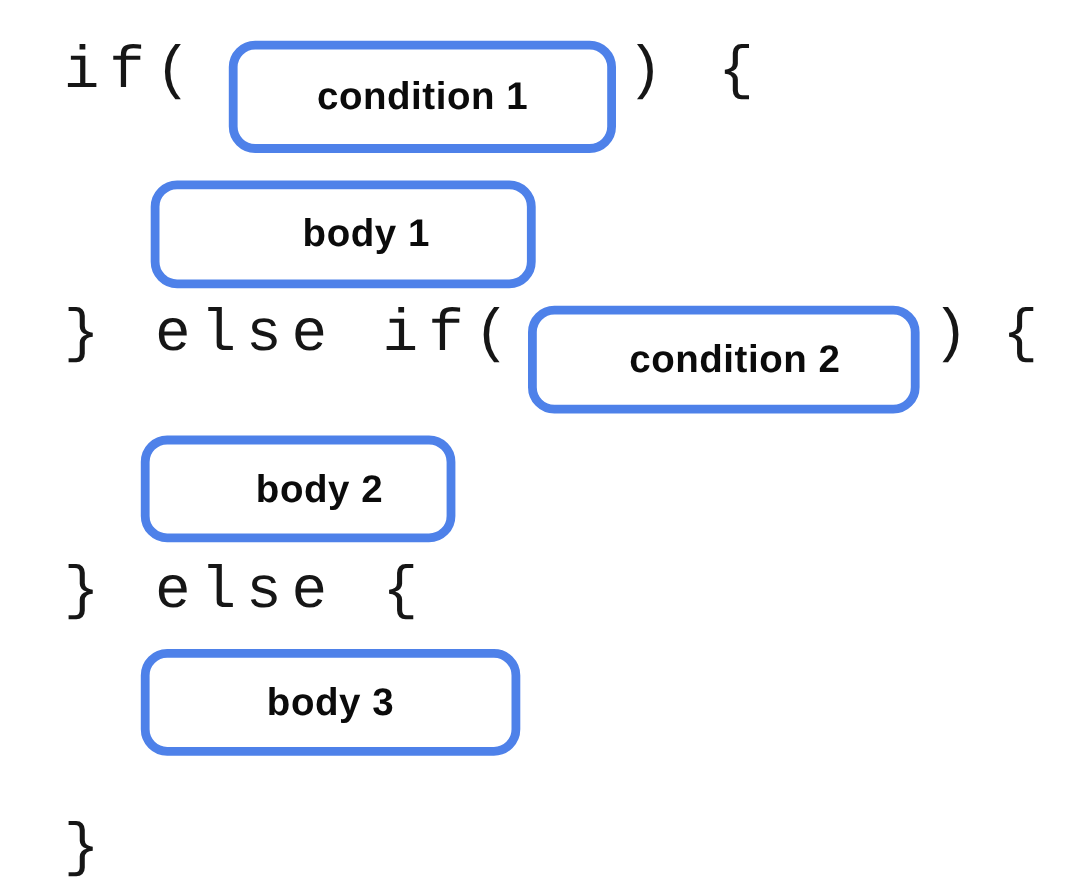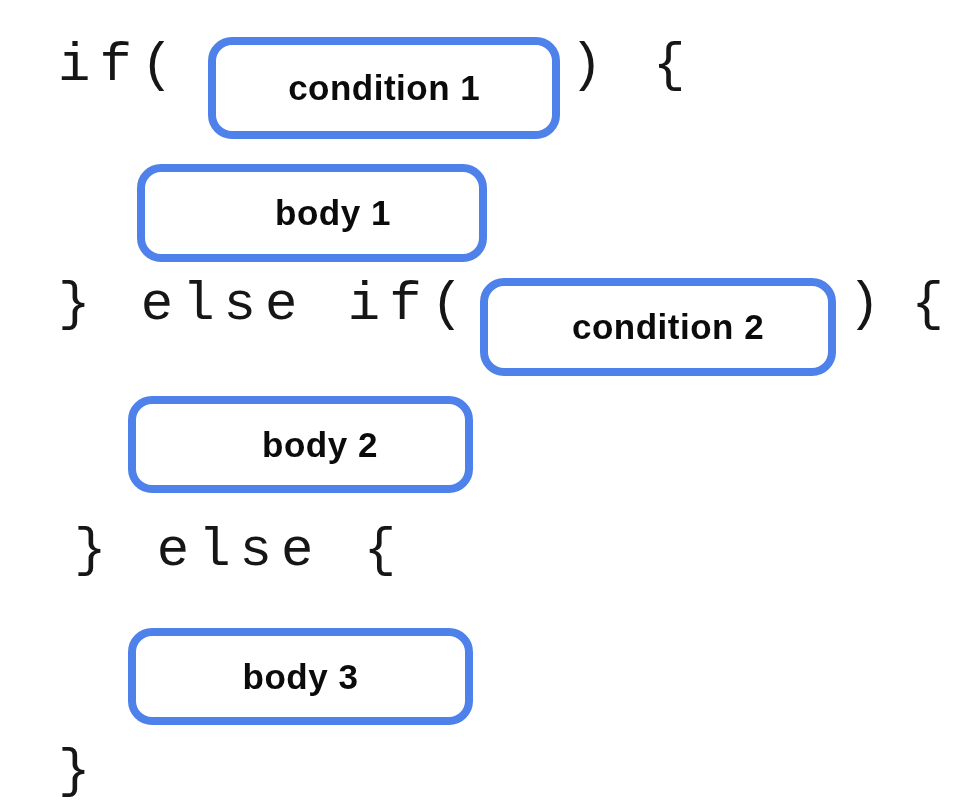--- a/index.html
+++ b/index.html
@@ -72,30 +72,30 @@
   <div class="row" style="left:30px; top:256px; height:98px;">
     <span class="code">} else if(</span>
     <div class="slot" style="width:356px; height:98px; margin-left:8px;padding-left:20px;">
       <span class="slot-label">condition 2</span>
     </div>
     <span class="code" style="margin-left:12px;">)</span>
     <span class="code" style="margin-left:22px;">{</span>
   </div>
 
   <div class="row" style="left:128px; top:374px; height:97px;">
-    <div class="slot" style="width:345px; height:97px;padding-left:39px;">
+    <div class="slot" style="width:286px; height:97px;padding-left:39px;">
       <span class="slot-label">body 2</span>
     </div>
   </div>
 
-  <div class="row" style="left:46px; top:500px; height:78px;align-items:flex-end;">
+  <div class="row" style="left:30px; top:500px; height:78px;">
     <span class="code">} else {</span>
   </div>
 
-  <div class="row" style="left:128px; top:606px; height:97px;">
+  <div class="row" style="left:128px; top:568px; height:97px;">
     <div class="slot" style="width:345px; height:97px;">
       <span class="slot-label">body 3</span>
     </div>
   </div>
 
   <div class="row" style="left:30px; top:734px; height:76px;">
     <span class="code">}</span>
   </div>
 
 </div>

